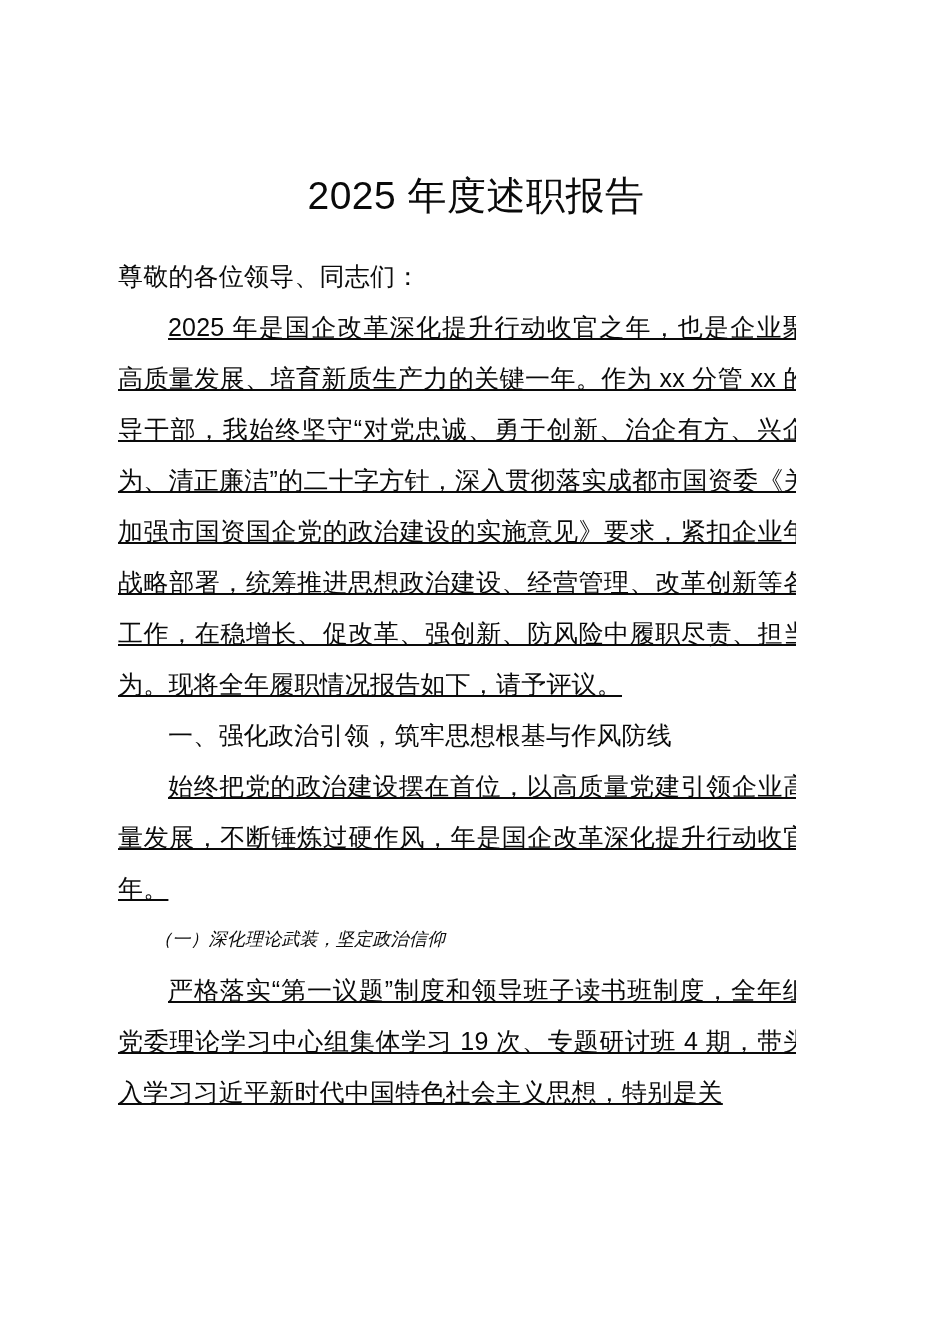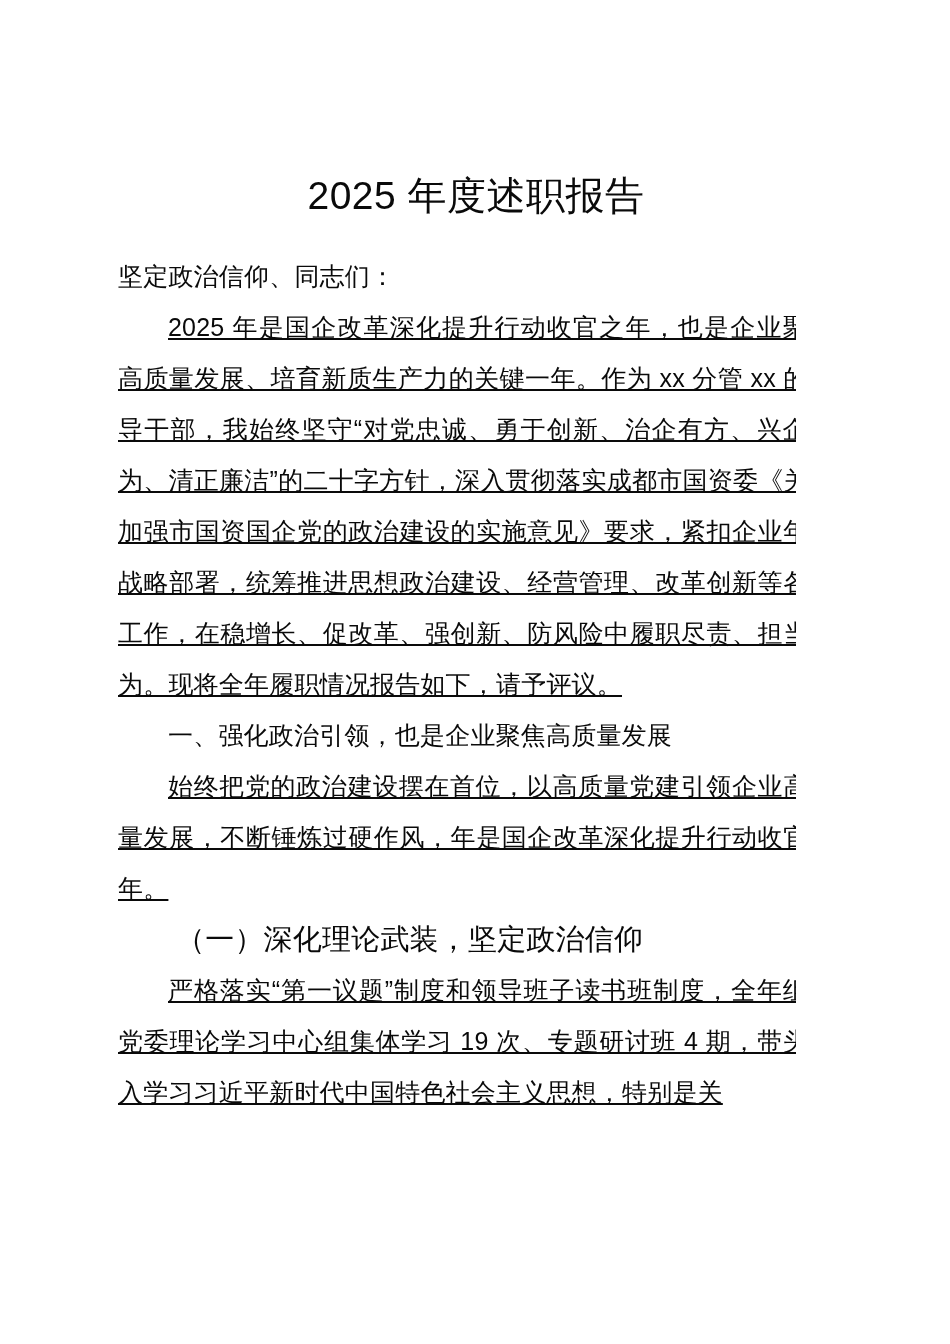--- a/index.html
+++ b/index.html
@@ -58,44 +58,45 @@
   }
   .heading-1 {
     font-size: 25px;
     line-height: 51px;
     margin: 0;
     text-indent: 2em;
     color: #0a0a0a;
     letter-spacing: 0.2px;
   }
   .heading-2 {
-    font-size: 29px;
+    font-size: 18px;
     line-height: 51px;
     margin: 0;
     text-indent: 2em;
     color: #0a0a0a;
     letter-spacing: 0.2px;
+    font-style: italic;
   }
   .clip-last {
     overflow: hidden;
   }
 </style>
 </head>
 <body>
 
 <div class="page">
   <div class="content">
 
     <h1 class="doc-title">2025 年度述职报告</h1>
 
-    <p class="salutation">坚定政治信仰、同志们：</p>
+    <p class="salutation">尊敬的各位领导、同志们：</p>
 
     <p class="para">2025 年是国企改革深化提升行动收官之年，也是企业聚焦高质量发展、培育新质生产力的关键一年。作为 xx 分管 xx 的领导干部，我始终坚守“对党忠诚、勇于创新、治企有方、兴企有为、清正廉洁”的二十字方针，深入贯彻落实成都市国资委《关于加强市国资国企党的政治建设的实施意见》要求，紧扣企业年度战略部署，统筹推进思想政治建设、经营管理、改革创新等各项工作，在稳增长、促改革、强创新、防风险中履职尽责、担当作为。现将全年履职情况报告如下，请予评议。</p>
 
-    <p class="heading-1">一、强化政治引领，也是企业聚焦高质量发展</p>
+    <p class="heading-1">一、强化政治引领，筑牢思想根基与作风防线</p>
 
     <p class="para">始终把党的政治建设摆在首位，以高质量党建引领企业高质量发展，不断锤炼过硬作风，年是国企改革深化提升行动收官之年。</p>
 
     <p class="heading-2">（一）深化理论武装，坚定政治信仰</p>
 
     <p class="para clip-last">严格落实“第一议题”制度和领导班子读书班制度，全年组织党委理论学习中心组集体学习 19 次、专题研讨班 4 期，带头深入学习习近平新时代中国特色社会主义思想，特别是关</p>
 
   </div>
 </div>
 

